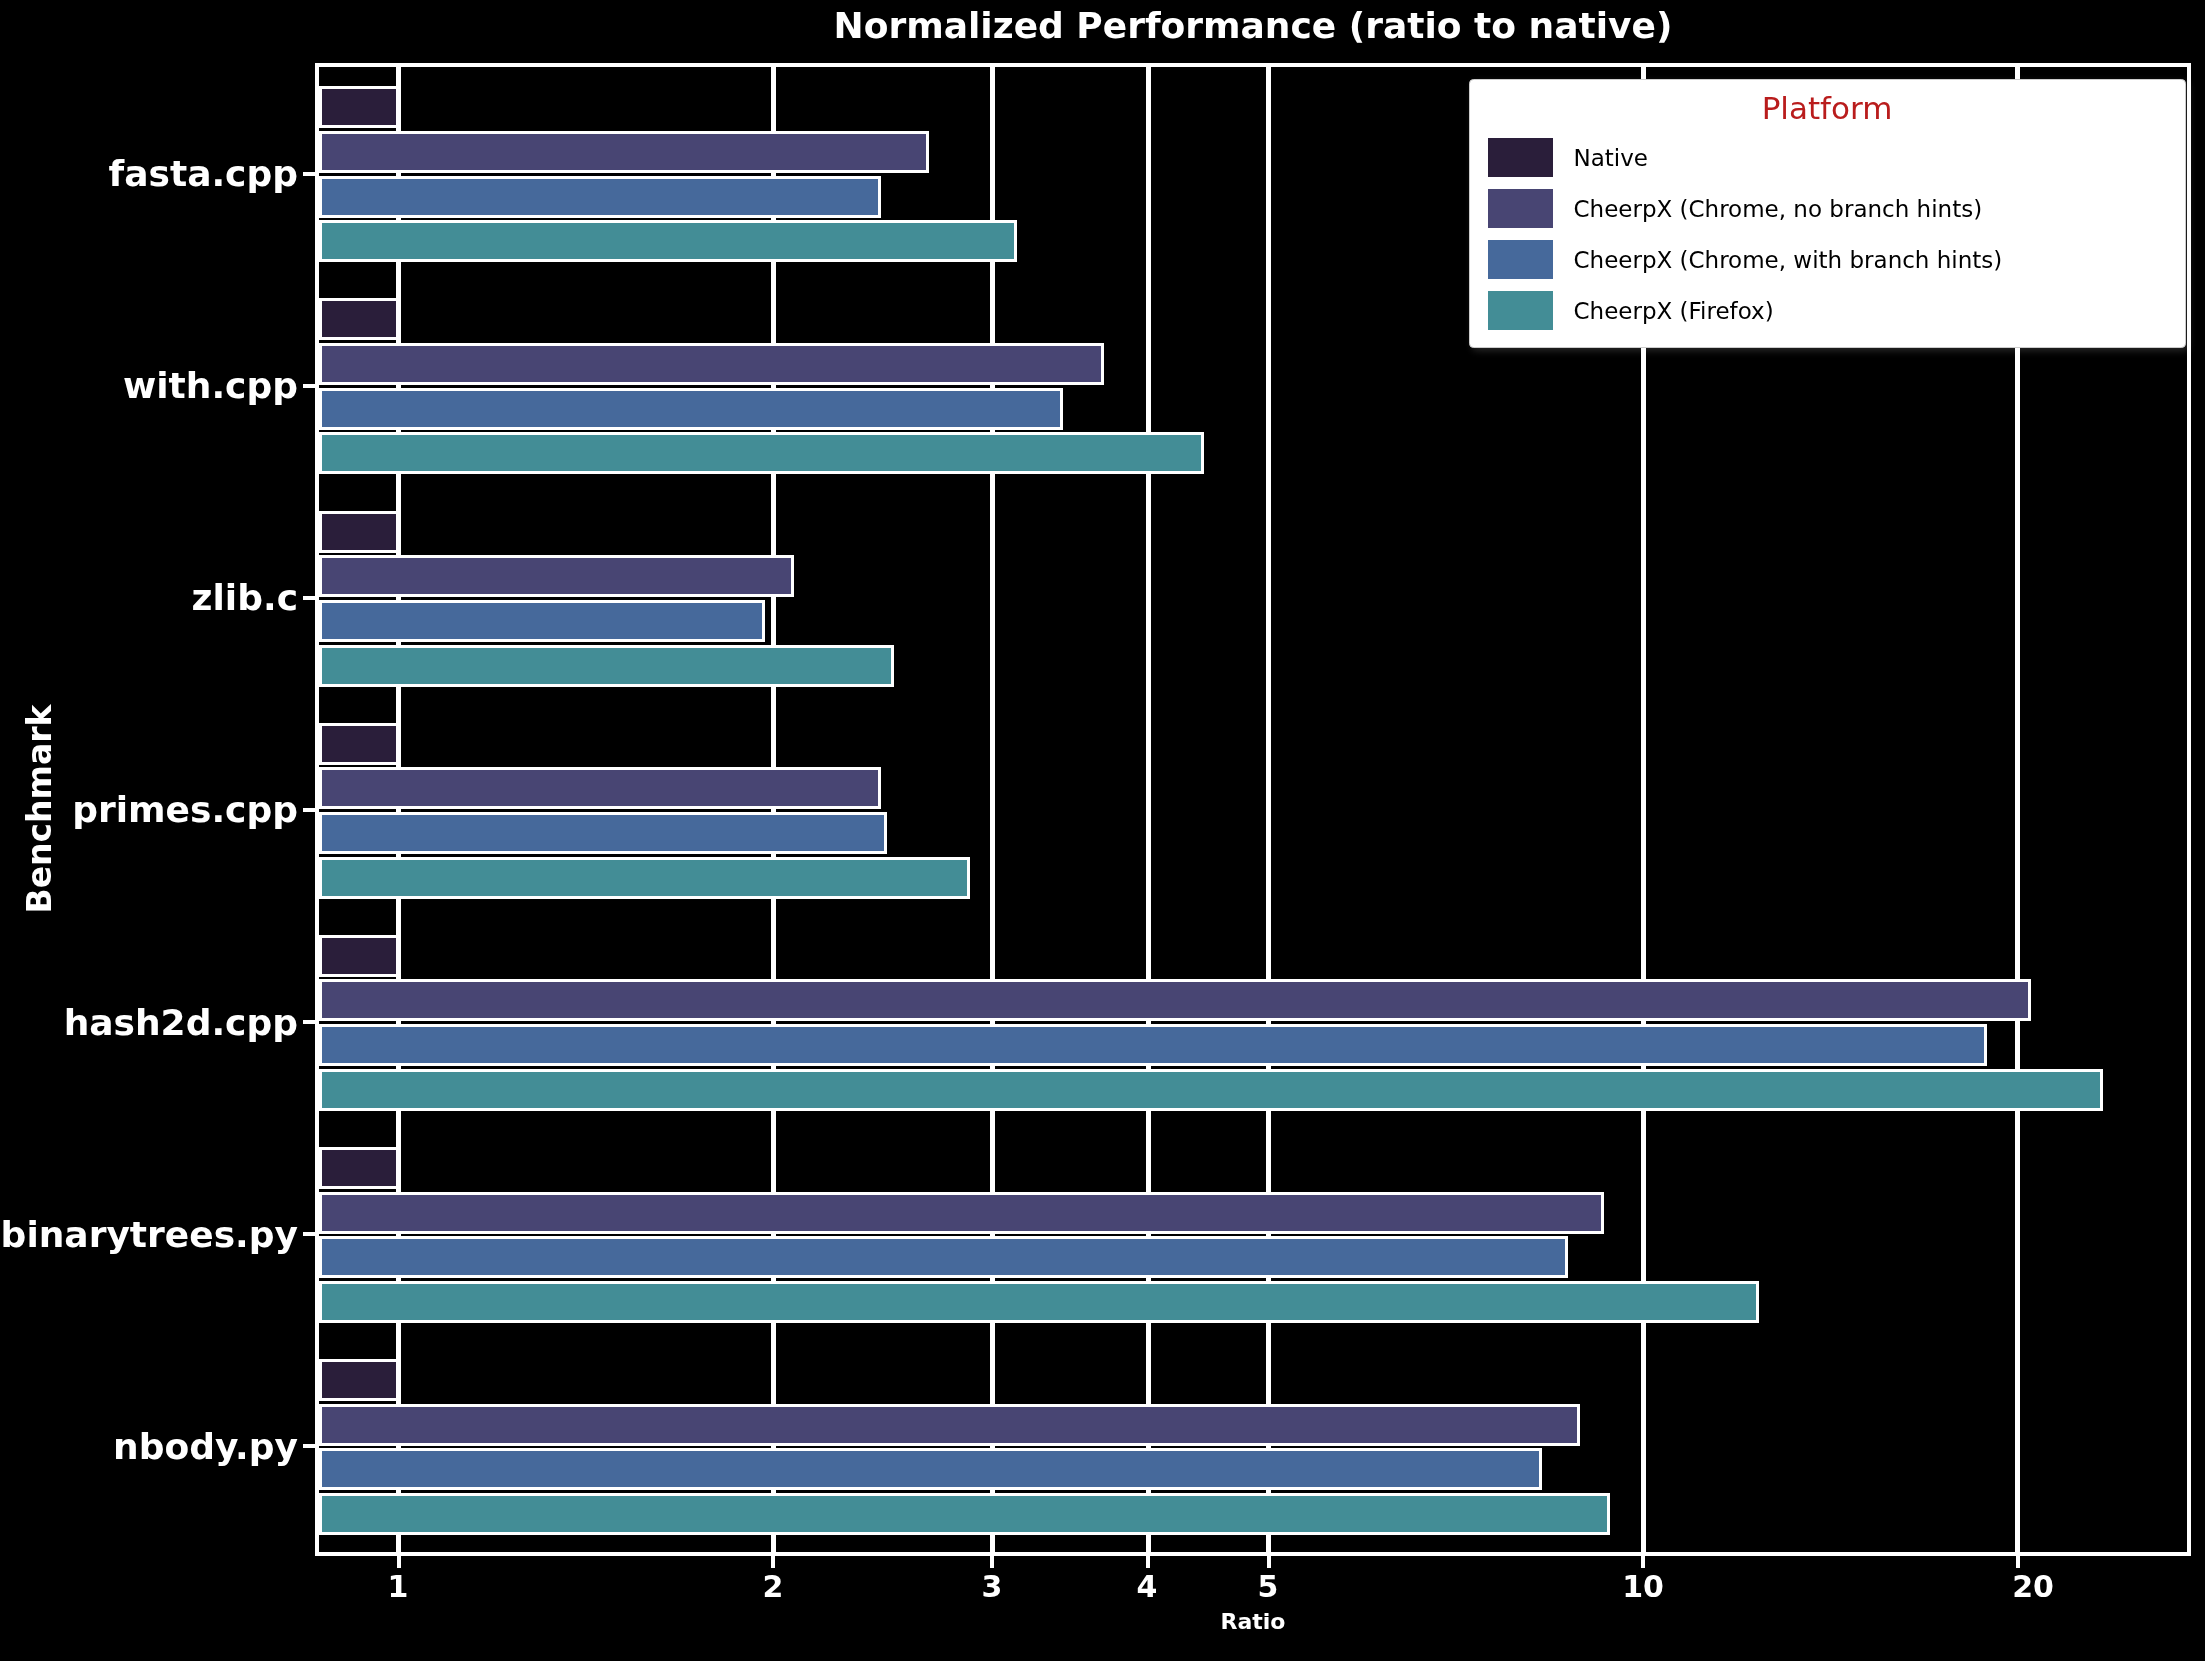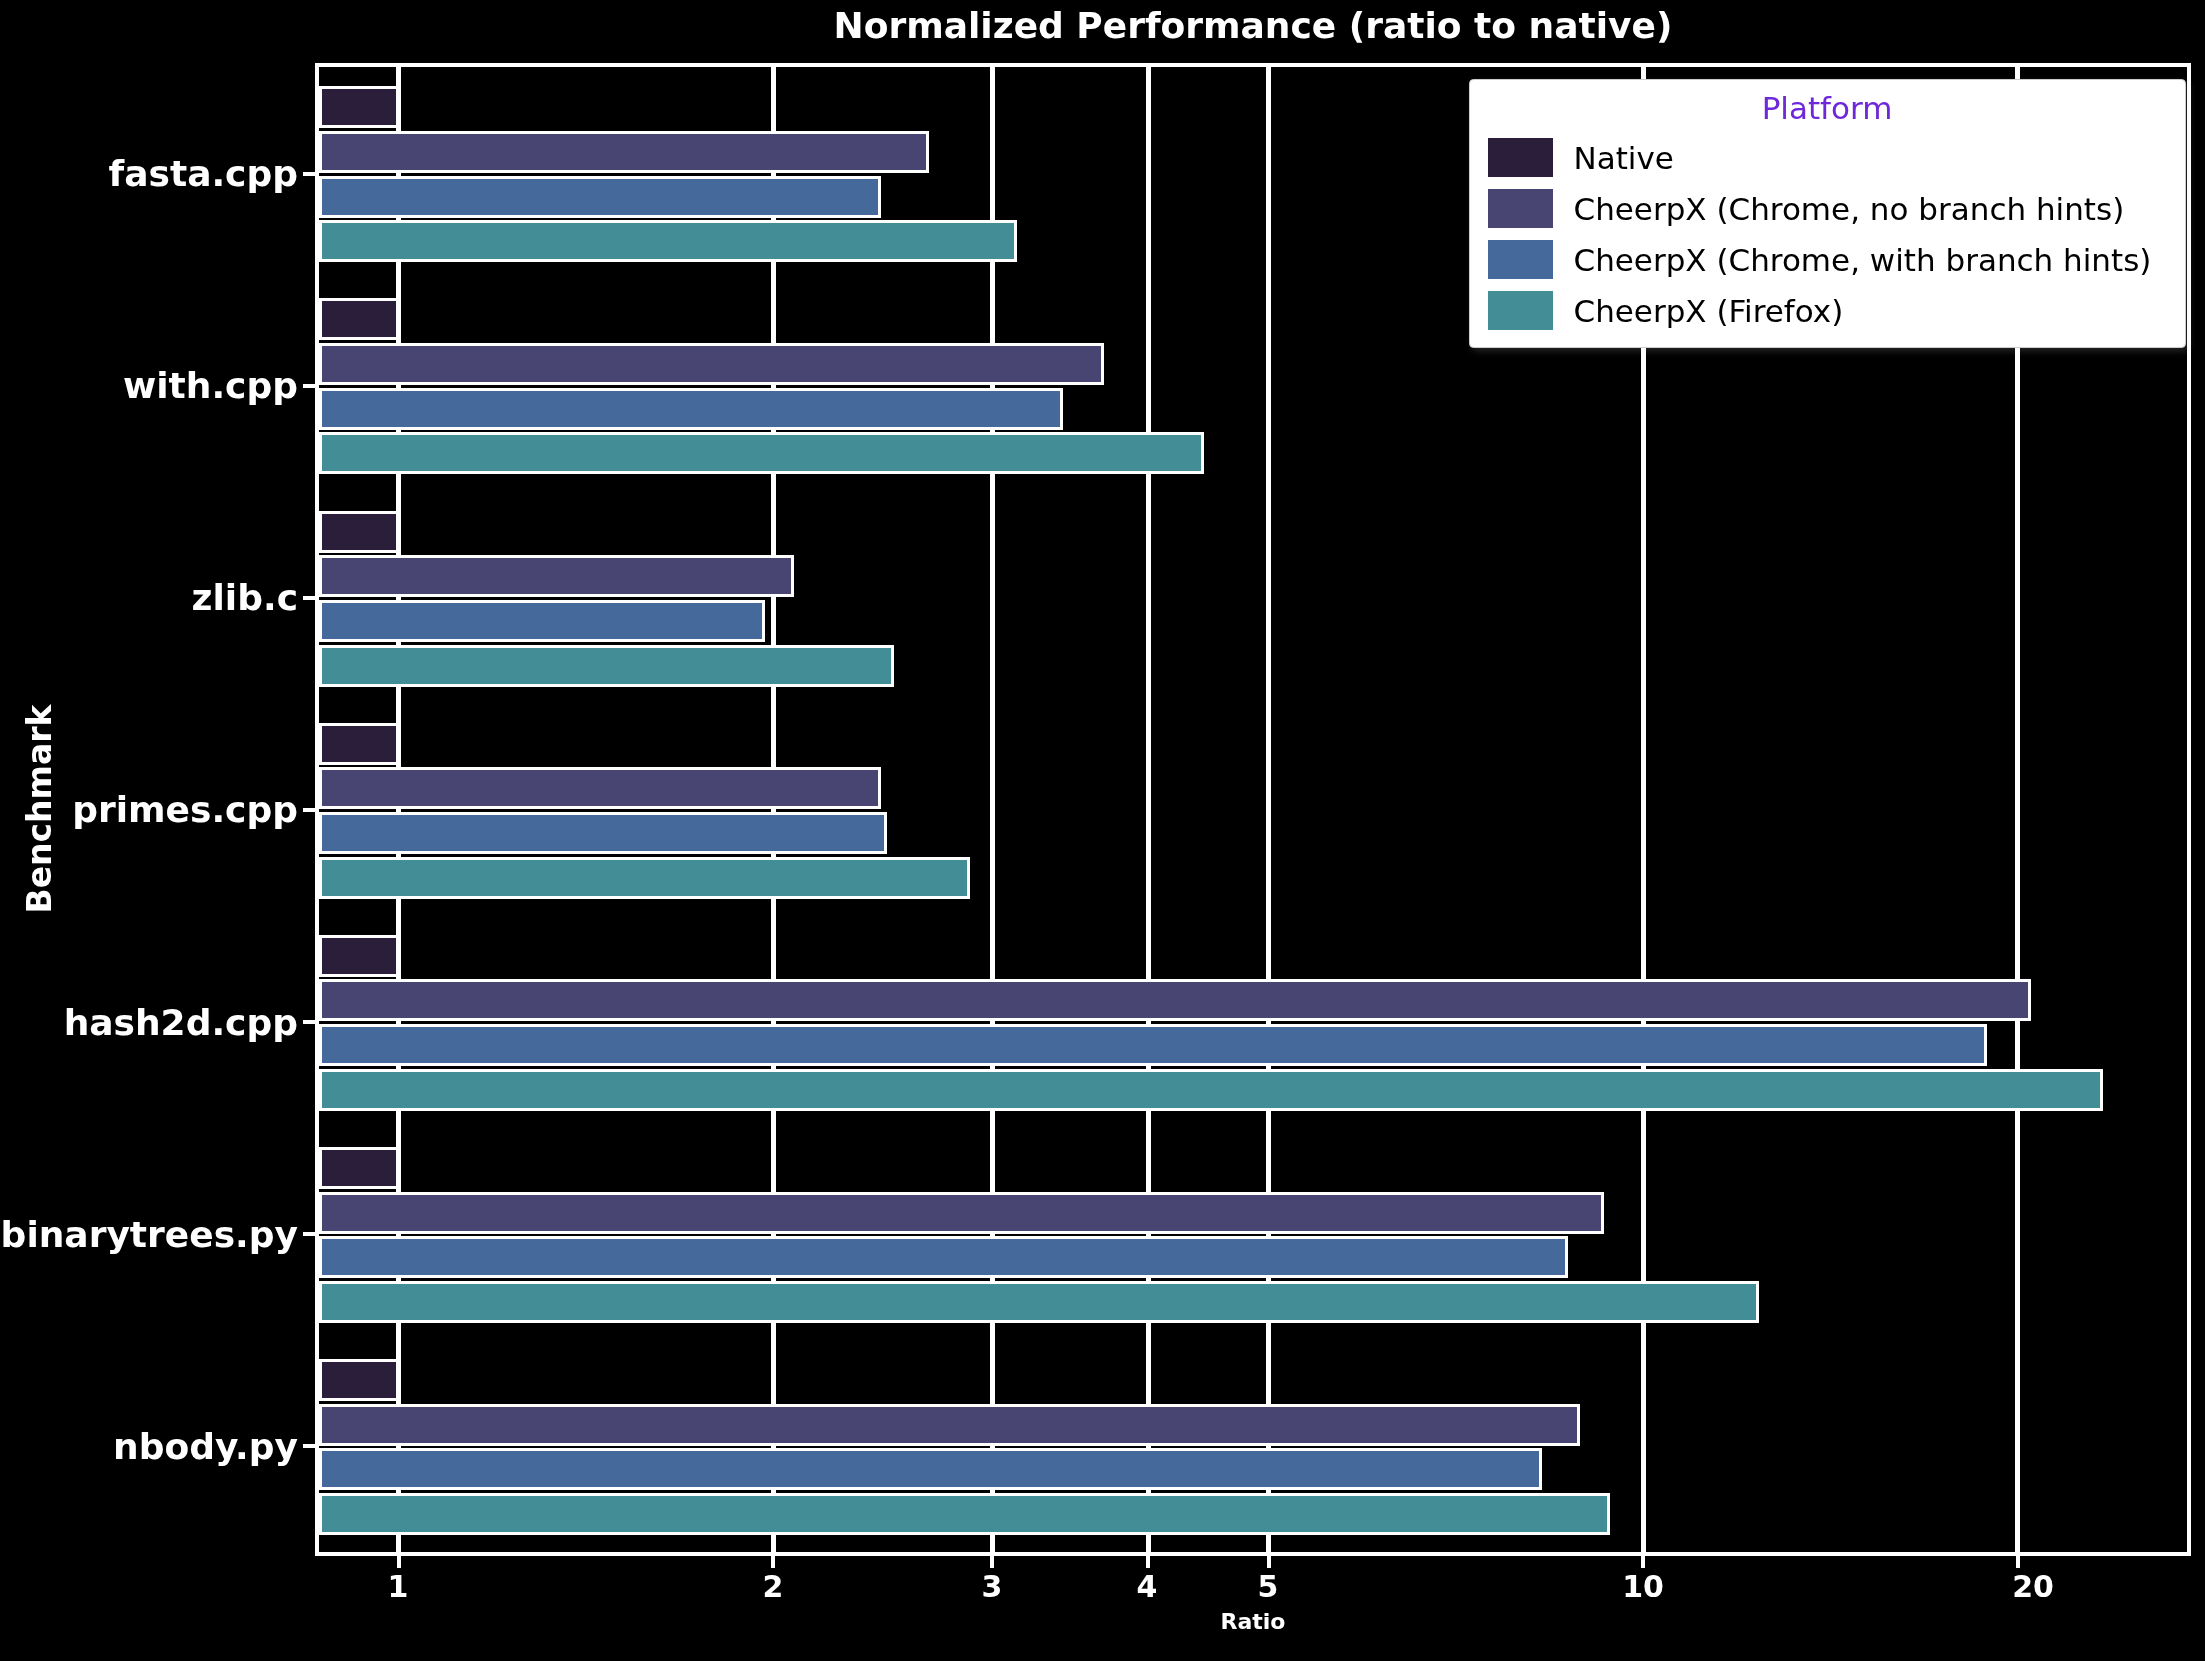--- a/index.html
+++ b/index.html
@@ -31,24 +31,24 @@
   }
   .ylabel {
     position:absolute; left:39px; top:809px; transform:translate(-50%,-50%) rotate(-90deg);
     font-size:33px; font-weight:bold; color:#fff; white-space:nowrap;
   }
   .legend {
     position:absolute; top:12px; right:1.5px; width:679px; z-index:6;
     background:#ffffff; border:1.5px solid #cccccc; border-radius:4.5px;
     padding:10.4px 18px 16.4px 18px; box-shadow:3px 3px 7.4px rgba(255,255,255,0.15);
   }
-  .legend-title { text-align:center; color:#6d28d9; font-size:31px; margin-bottom:7.4px; }
+  .legend-title { text-align:center; color:#b91c1c; font-size:31px; margin-bottom:7.4px; }
   .legend-entry { display:flex; align-items:center; margin-top:12px; }
   .legend-swatch { width:65px; height:39px; margin-right:21px; flex:0 0 auto; }
-  .legend-label { color:#000; font-size:31px; white-space:nowrap; }
+  .legend-label { color:#000; font-size:23px; white-space:nowrap; }
 </style>
 </head>
 <body>
 
 <div class="figure">
   <div class="title">Normalized Performance (ratio to native)</div>
 
   <div class="plot">
     <div id="gridlines">
         <div class="gridline" style="left: 77px;"></div>

